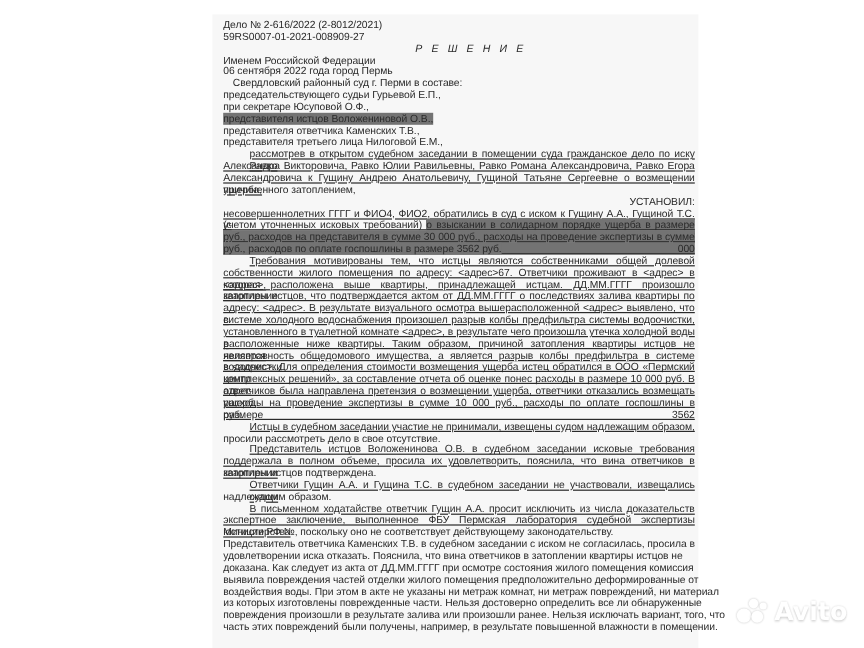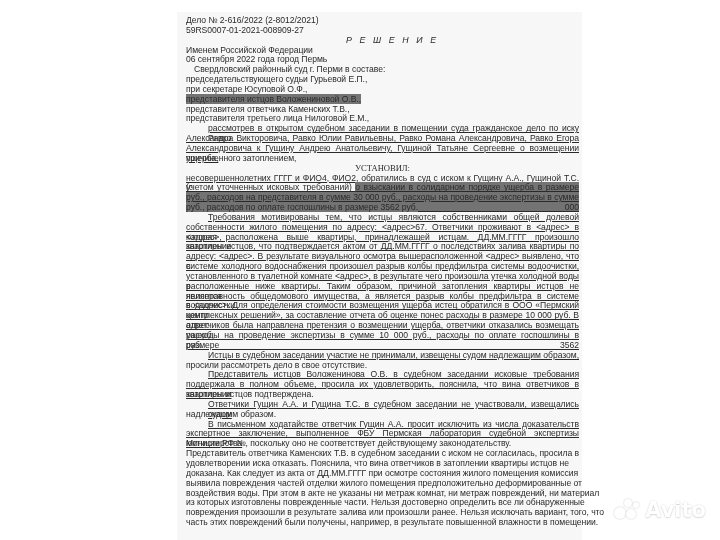--- a/index.html
+++ b/index.html
@@ -20,21 +20,21 @@
   }
   .doc {
     position: absolute; left: 9px; top: 0; width: 393px;
     font-size: 8.6px; line-height: 9.85px;
     letter-spacing: -0.05px;
   }
   .line { display: block; white-space: nowrap; height: 9.85px; }
   .j { text-align: justify; text-align-last: justify; white-space: normal; text-decoration: underline; }
   .ind { padding-left: 22px; }
   .ind-s { padding-left: 8px; }
-  .center { text-align: center; font-family: Liberation Serif, serif; }
+  .center { text-align: right; }
   .title { letter-spacing: 2.6px; font-size: 8.8px; padding-left: 160px; font-style: italic; }
   .hl { background: #737373; }
   .avito {
     position: absolute; right: 12px; bottom: 18px;
     display: flex; align-items: center; gap: 5px;
     color: #ffffff;
     font-family: "DejaVu Sans", sans-serif;
     font-size: 21px; font-weight: bold;
     text-shadow: 0 0 2px rgba(0,0,0,0.18), 0 1px 2px rgba(0,0,0,0.12);
     opacity: 0.95;

